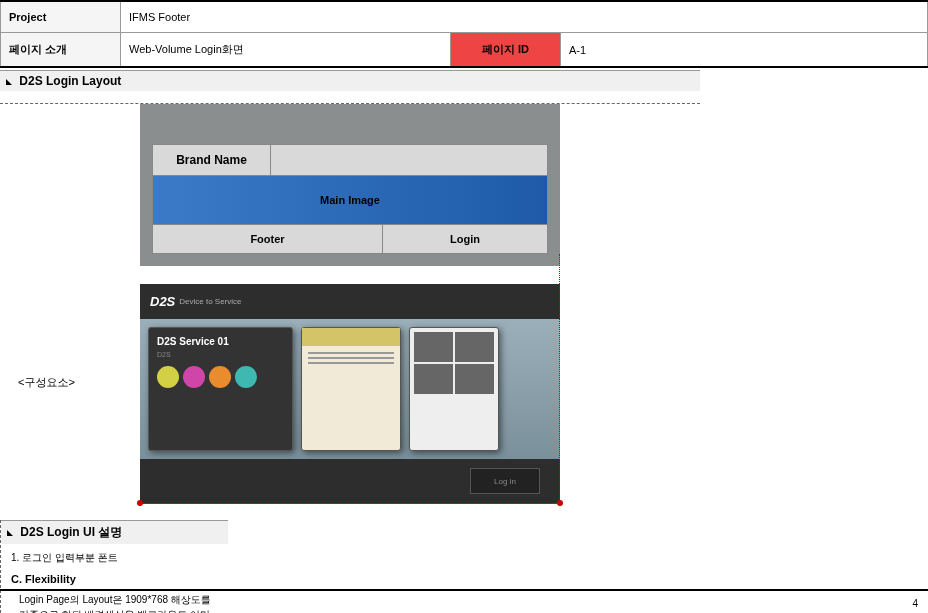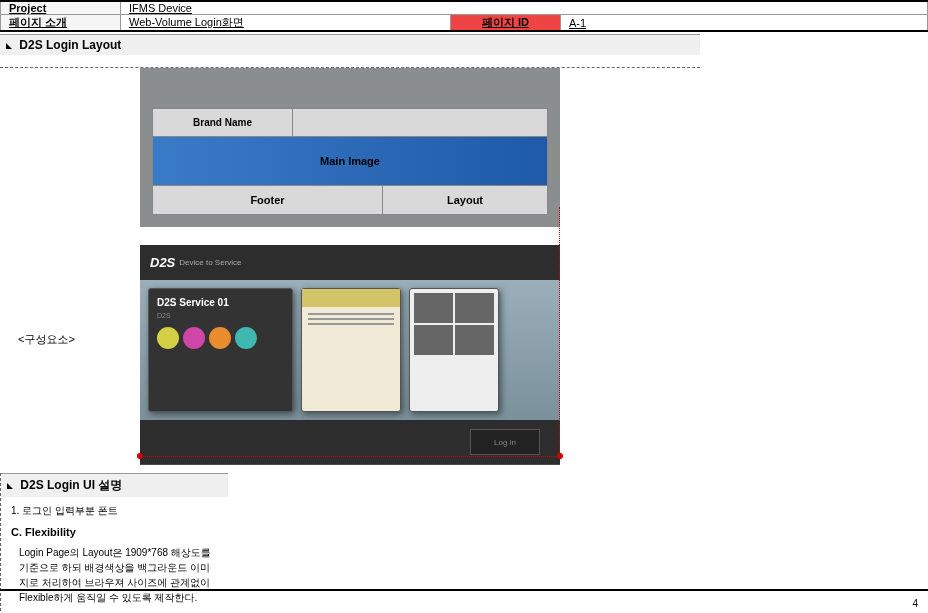--- a/index.html
+++ b/index.html
@@ -1,48 +1,48 @@
 <!DOCTYPE html>
 <html><head>
   <meta charset="utf-8">
   <style>
     * { margin: 0; padding: 0; box-sizing: border-box; }
     body { font-family: Arial, sans-serif; font-size: 11px; width: 928px; height: 613px; position: relative; background: #fff; }
     
     .header-table { width: 100%; border-collapse: collapse; border-top: 2px solid #000; border-bottom: 2px solid #000; }
-    .header-table td { border: 1px solid #999; padding: 0 8px; font-size: 11px; text-decoration: underline; }
+    .header-table td { border: 1px solid #999; padding: 9px 8px; font-size: 11px; }
     .header-table .label-cell { width: 120px; background: #f5f5f5; font-weight: bold; }
     .header-table .val-cell-wide { width: 330px; }
     .header-table .label-cell-2 { width: 110px; background: #ef4444; font-weight: bold; text-align: center; }
     
     .main-area { display: flex; margin-top: 2px; flex-direction: column; }
     .left-area { width: 700px; padding: 0; position: relative; }
     .right-area { width: 228px; border-left: 1px dashed #666; padding: 0; }
     
     .section-title { background: #f0f0f0; padding: 3px 6px; font-weight: bold; font-size: 12px; border-top: 1px solid #999; }
     .section-title.left { margin-bottom: 12px; }
     .section-title .marker { display: inline-block; width: 0; height: 0; border-left: 6px solid #000; border-top: 6px solid transparent; margin-right: 4px; vertical-align: middle; }
     
     .dashed-border { border-bottom: 1px dashed #666; width: 700px; }
     
     .layout-diagram { width: 420px; margin: 0 auto 18px auto; }
     .layout-outer { background: #8a8e8e; padding: 40px 12px 12px 12px; }
     .layout-row { display: flex; border: 1px solid #888; }
     .layout-row.brand { background: #d9d9d9; }
-    .layout-row.brand .cell1 { width: 140px; text-align: center; padding: 8px; border-right: 1px solid #888; font-weight: bold; font-size: 10px; }
+    .layout-row.brand .cell1 { width: 118px; text-align: center; padding: 8px; border-right: 1px solid #888; font-weight: bold; font-size: 12px; }
     .layout-row.brand .cell2 { flex: 1; text-align: center; padding: 8px; font-weight: bold; font-size: 11px; }
     .layout-row.main-img { background: linear-gradient(to right, #3a7bc8, #1e5aa8); color: #000; text-align: right; padding: 18px; font-weight: bold; justify-content: center; border-top: none; }
     .layout-row.footer-row { background: #d9d9d9; border-top: none; }
     .layout-row.footer-row .cell1 { width: 230px; text-align: center; padding: 8px; border-right: 1px solid #888; font-weight: bold; }
     .layout-row.footer-row .cell2 { flex: 1; text-align: center; padding: 8px; font-weight: bold; }
     
     .side-label { position: absolute; left: 18px; font-size: 11px; }
-    .side-label.comp { top: 298px; }
+    .side-label.comp { top: 305px; }
     
-    .login-page-preview { width: 420px; height: 220px; margin: 0 auto 8px auto; background: #4a4a4a; position: relative; overflow: hidden; }
+    .login-page-preview { width: 420px; height: 220px; margin: 0 auto 16px auto; background: #4a4a4a; position: relative; overflow: hidden; }
     .lp-header { height: 35px; background: #2d2d2d; display: flex; align-items: center; padding: 0 10px; }
     .lp-logo { color: #fff; font-style: italic; font-weight: bold; font-size: 13px; }
     .lp-logo-sub { color: #aaa; font-size: 8px; margin-left: 4px; }
     .lp-body { display: flex; height: 140px; padding: 8px; gap: 8px; background: linear-gradient(to bottom, #9aafb9, #7a909a); }
     .lp-card { background: #333; border: 1px solid #555; border-radius: 3px; box-shadow: 2px 2px 6px rgba(0,0,0,0.5); }
     .lp-card.c1 { width: 145px; padding: 8px; }
     .lp-card.c1 .title { color: #fff; font-size: 10px; font-weight: bold; margin-bottom: 4px; }
     .lp-card.c1 .sub { color: #888; font-size: 7px; margin-bottom: 6px; }
     .lp-circles { display: flex; gap: 4px; margin-top: 8px; }
     .lp-circle { width: 22px; height: 22px; border-radius: 50%; }
@@ -76,21 +76,21 @@
     .red-line-v { position: absolute; left: 559px; bottom: 16px; width: 0; height: 250px; border-left: 1px dotted #c00; }
     .bottom-border { border-bottom: 2px solid #000; width: 100%; position: absolute; bottom: 22px; }
   </style>
 </head>
 <body>
 
 <table class="header-table">
   <tbody>
       <tr>
     <td class="label-cell">Project</td>
-    <td colspan="3">IFMS Device</td>
+    <td colspan="3">IFMS Footer</td>
   </tr>
   <tr>
     <td class="label-cell">페이지 소개</td>
     <td class="val-cell-wide">Web-Volume Login화면</td>
     <td class="label-cell-2">페이지 ID</td>
     <td>A-1</td>
   </tr>
 </tbody>
   </table>
 
@@ -103,21 +103,21 @@
     <div class="dashed-border"></div>
 
     <div class="layout-diagram">
       <div class="layout-outer">
         <div class="layout-row brand">
           <div class="cell1">Brand Name</div>
         </div>
         <div class="layout-row main-img">Main Image</div>
         <div class="layout-row footer-row">
           <div class="cell1">Footer</div>
-          <div class="cell2">Layout</div>
+          <div class="cell2">Login</div>
         </div>
       </div>
     </div>
 
     <div class="side-label comp">&lt;구성요소&gt;</div>
 
     <div class="login-page-preview">
       <div class="lp-header">
         <span class="lp-logo">D2S</span>
         <span class="lp-logo-sub">Device to Service</span>

